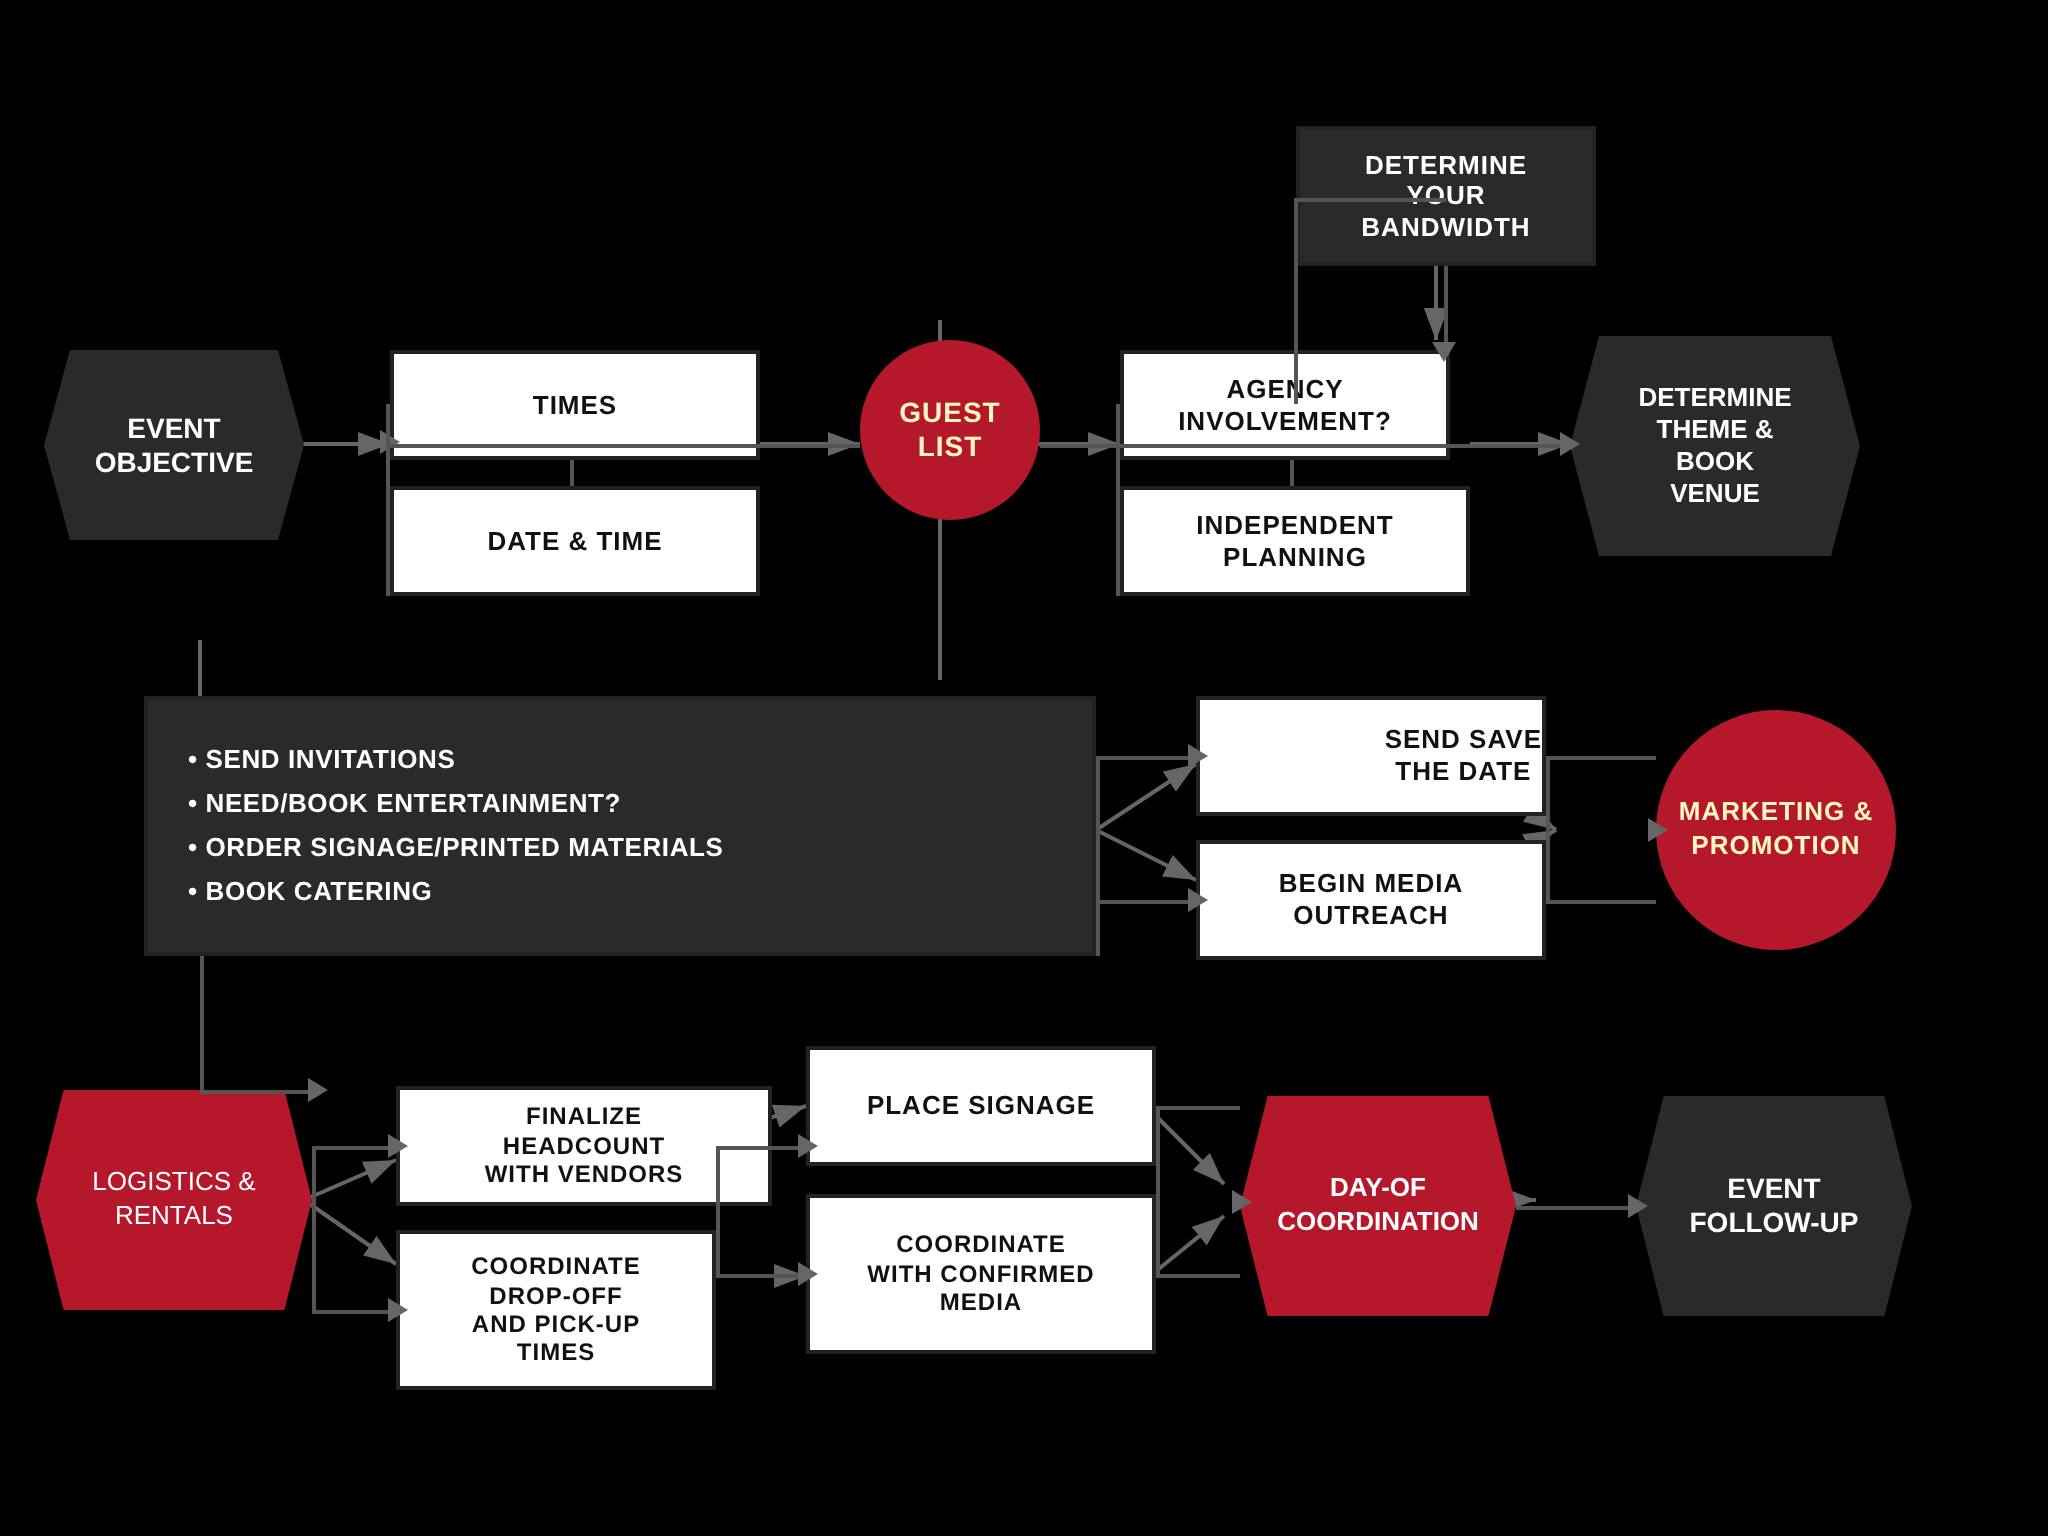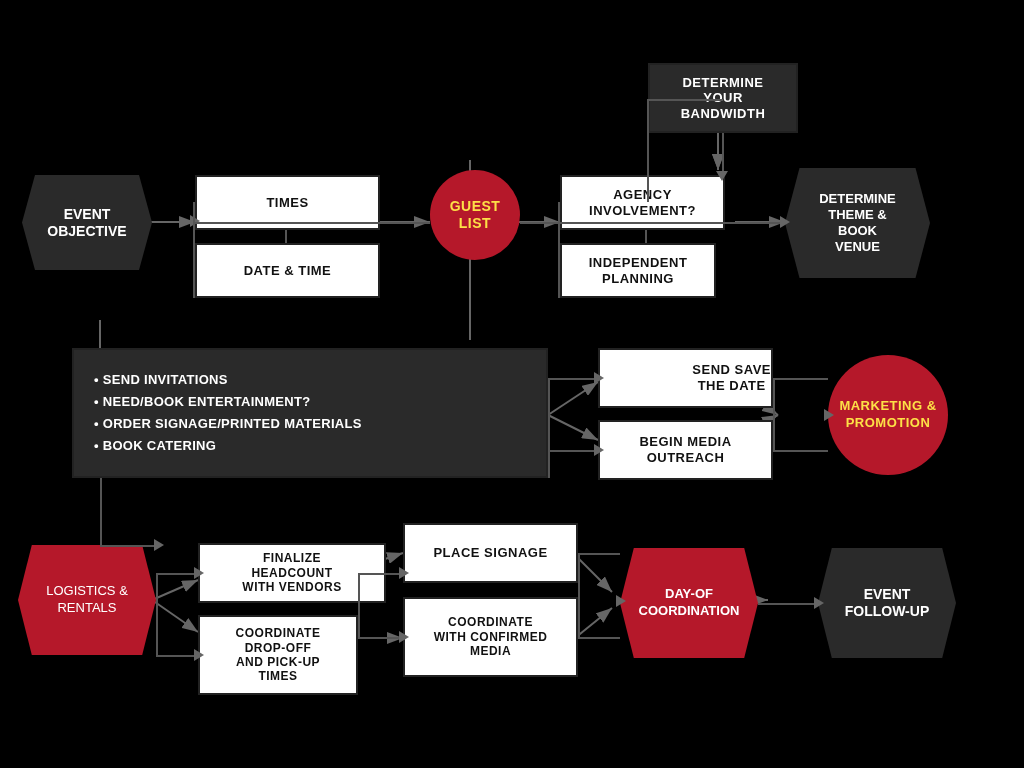--- a/index.html
+++ b/index.html
@@ -33,21 +33,21 @@
       line-height: 1.2;
       color: #111;
     }
     .box-dark {
       background: #2a2a2a;
       color: #fff;
       border: 2.5px solid #222;
     }
     .box-red {
       background: #b5182a;
-      color: #fde047;
+      color: #fef9c3;
       border-radius: 50%;
       border: none;
     }
     .box-red-hex {
       background: #b5182a;
       color: #fff;
       clip-path: polygon(10% 0%, 90% 0%, 100% 50%, 90% 100%, 10% 100%, 0% 50%);
       border: none;
       display: flex;
       align-items: center;
@@ -160,21 +160,21 @@
     <span style="white-space:pre-line;">DETERMINE
 YOUR
 BANDWIDTH</span>
   </div>
 
   <div class="box" style="left:560px; top:175px; width:165px; height:55px;">
     <span style="white-space:pre-line;">AGENCY
 INVOLVEMENT?</span>
   </div>
 
-  <div class="box" style="left:560px; top:243px; width:156px; height:55px;">
+  <div class="box" style="left:560px; top:243px; width:175px; height:55px;">
     <span style="white-space:pre-line;">INDEPENDENT
 PLANNING</span>
   </div>
 
   <div style="position:absolute; left:645px; top:230px; width:2px; height:13px; background:#555;"></div>
 
   <div class="hex-dark" style="left:785px; top:168px; width:145px; height:110px;">
     <span style="white-space:pre-line; font-size:13px; font-weight:900; line-height:1.25;">DETERMINE
 THEME &amp;
 BOOK

